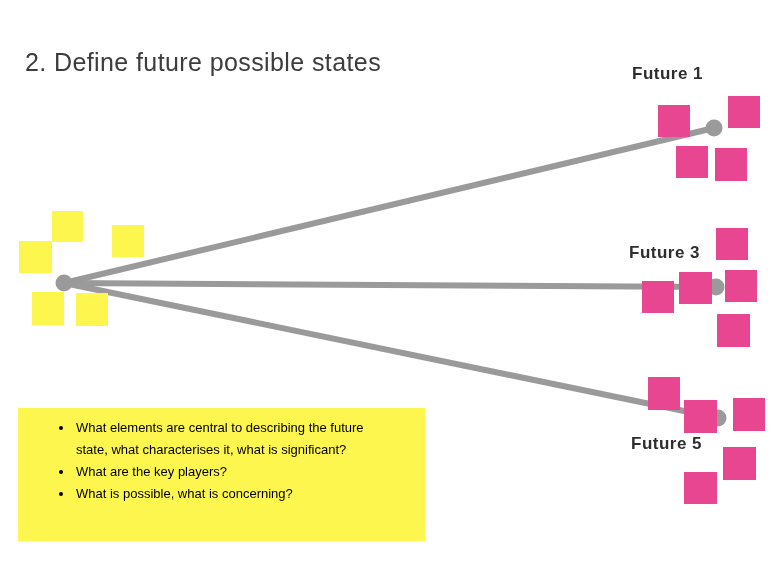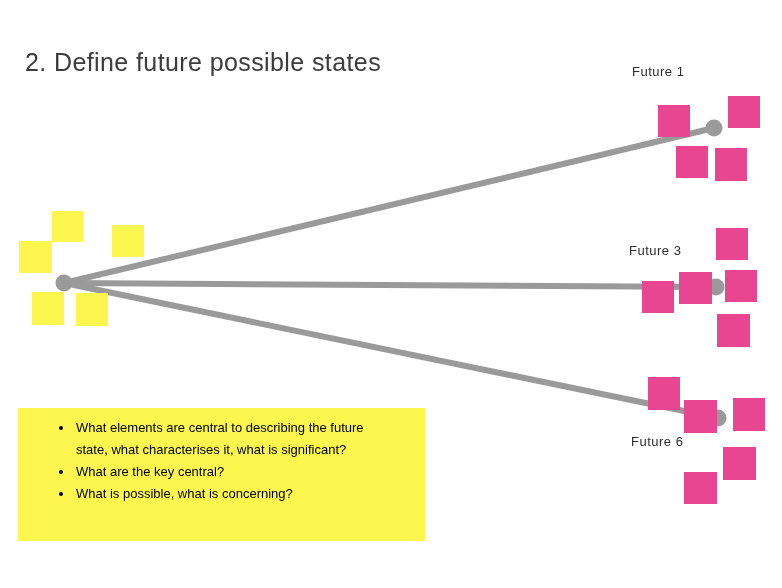--- a/index.html
+++ b/index.html
@@ -15,21 +15,21 @@
     position:absolute;left:25px;top:48px;margin:0;
     font-size:25px;font-weight:400;letter-spacing:0.4px;color:var(--title-text);
   }
   #lines-layer{position:absolute;left:0;top:0;width:782px;height:588px;}
   .sticky{
     position:absolute;
   }
   .sticky.yellow{background:var(--yellow);}
   .sticky.pink{background:var(--pink);}
   .future-label{
-    position:absolute;font-size:13px;font-weight:400;letter-spacing:0.5px;
+    position:absolute;font-size:17px;font-weight:700;letter-spacing:0.5px;
     color:var(--label-text);white-space:nowrap;
   }
   .note-box{
     position:absolute;left:18px;top:408px;width:407px;height:133px;
     background:var(--yellow);box-sizing:border-box;padding:9px 14px 8px 18px;
   }
   .note-box ul{
     margin:0;padding:0 0 0 38px;list-style:disc;
   }
   .note-box li{
@@ -71,23 +71,23 @@
       <div class="sticky pink" style="left: 717px; top: 314px; width: 33px; height: 33px;"></div>
       <div class="sticky pink" style="left: 648px; top: 377px; width: 32px; height: 33px;"></div>
       <div class="sticky pink" style="left: 684px; top: 400px; width: 33px; height: 33px;"></div>
       <div class="sticky pink" style="left: 733px; top: 398px; width: 32px; height: 33px;"></div>
       <div class="sticky pink" style="left: 723px; top: 447px; width: 33px; height: 33px;"></div>
       <div class="sticky pink" style="left: 684px; top: 472px; width: 33px; height: 32px;"></div>
     </div>
 
   <div class="future-label" id="future-label-0" style="left: 632px; top: 64px;">Future 1</div>
   <div class="future-label" id="future-label-1" style="left: 629px; top: 243px;">Future 3</div>
-  <div class="future-label" id="future-label-2" style="left: 631px; top: 434px;">Future 6</div>
+  <div class="future-label" id="future-label-2" style="left: 631px; top: 434px;">Future 5</div>
 
   <div class="note-box">
     <ul>
       <li>What elements are central to describing the future state, what characterises it, what is significant?</li>
-      <li>What are the key central?</li>
+      <li>What are the key players?</li>
       <li>What is possible, what is concerning?</li>
     </ul>
   </div>
 
 </div>
 
 </body></html>

